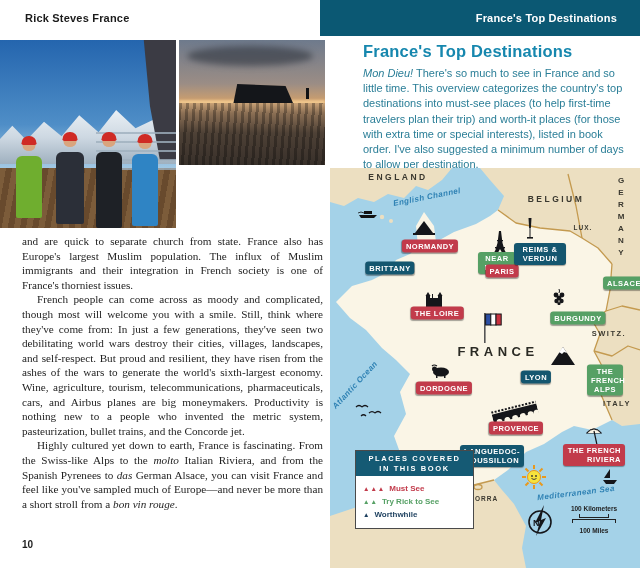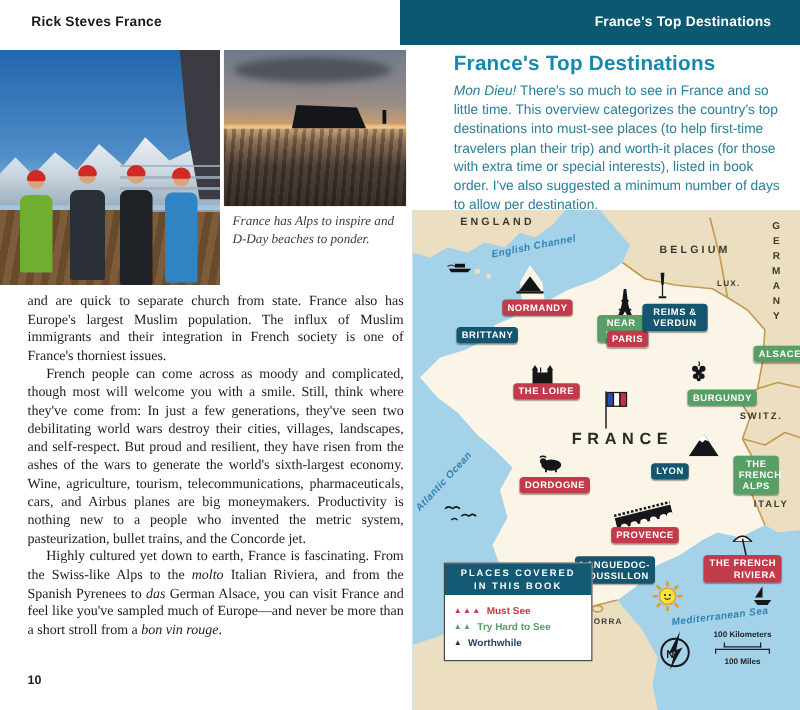--- a/index.html
+++ b/index.html
@@ -151,21 +151,20 @@
 
   <div class="photo-beach">
     <div class="pb-sky"></div>
     <div class="pb-cloud"></div>
     <div class="pb-glow"></div>
     <div class="pb-bunker"></div>
     <div class="pb-sand"></div>
     <div class="pb-person"></div>
   </div>
 
-  <div class="photo-caption">France has Alps to inspire and D-Day beaches to ponder.</div>
 
   <div class="body-text">
     <p><span>and are quick to separate church from state. France also has Europe's largest Muslim population. The influx of Muslim immigrants and their integration in French society is one of France's thorniest issues.</span></p>
     <p class="indent"><span>French people can come across as moody and complicated, though most will welcome you with a smile. Still, think where they've come from: In just a few generations, they've seen two debilitating world wars destroy their cities, villages, landscapes, and self-respect. But proud and resilient, they have risen from the ashes of the wars to generate the world's sixth-largest economy. Wine, agriculture, tourism, telecommunications, pharmaceuticals, cars, and Airbus planes are big moneymakers. Productivity is nothing new to a people who invented the metric system, pasteurization, bullet trains, and the Concorde jet.</span></p>
     <p class="indent"><span>Highly cultured yet down to earth, France is fascinating. From the Swiss-like Alps to the </span><i>molto</i><span> Italian Riviera, and from the Spanish Pyrenees to </span><i>das</i><span> German Alsace, you can visit France and feel like you've sampled much of Europe—and never be more than a short stroll from a </span><i>bon vin rouge</i><span>.</span></p>
   </div>
   <div class="page-number">10</div>
 
   <div class="rp-title">France's Top Destinations</div>
   <div class="rp-intro"><i>Mon Dieu!</i><span> There's so much to see in France and so little time. This overview categorizes the country's top destinations into must-see places (to help first-time travelers plan their trip) and worth-it places (for those with extra time or special interests), listed in book order. I've also suggested a minimum number of days to allow per destination.</span></div>
@@ -333,21 +332,21 @@
         <div>PLACES COVERED</div>
         <div>IN THIS BOOK</div>
       </div>
       <div class="legend-items">
         <div class="legend-item tier-must">
           <span class="mk">▲▲▲</span>
           <span>Must See</span>
         </div>
         <div class="legend-item tier-try">
           <span class="mk">▲▲</span>
-          <span>Try Hard to See</span>
+          <span>Try Rick to See</span>
         </div>
         <div class="legend-item tier-worth">
           <span class="mk">▲</span>
           <span>Worthwhile</span>
         </div>
       </div>
     </div>
 
     <svg class="compass" width="30" height="34" viewBox="0 0 30 34">
       <circle cx="15" cy="19" r="11" fill="none" stroke="#15161a" stroke-width="1.6"></circle>

